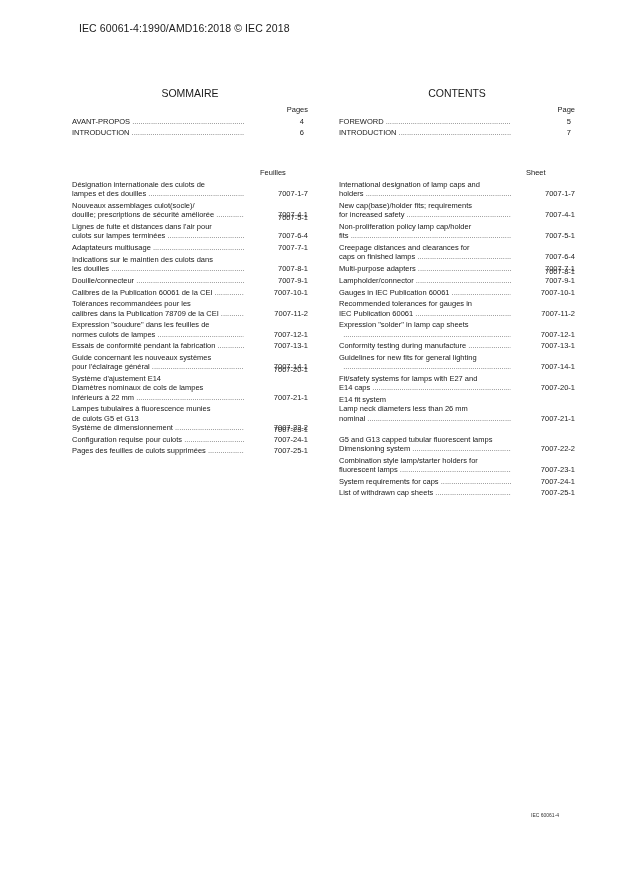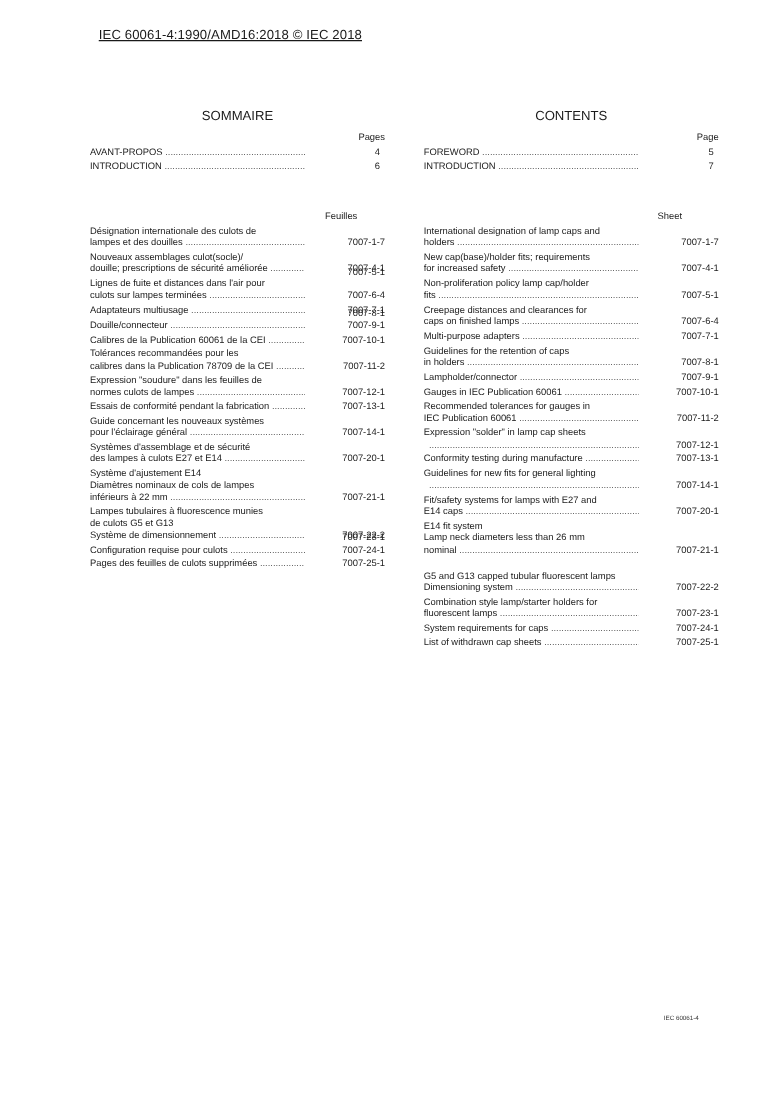--- a/index.html
+++ b/index.html
@@ -2,21 +2,21 @@
 <html><head>
 <meta charset="utf-8">
 <style>
   html, body { margin: 0; padding: 0; background: #ffffff; }
   body {
     width: 620px; height: 877px; position: relative; overflow: hidden;
     font-family: "Liberation Sans", sans-serif; color: #1a1a1a;
   }
   .header {
     position: absolute; left: 79px; top: 22px;
-    font-size: 10.5px; letter-spacing: 0.1px; text-decoration: underline;
+    font-size: 10.5px; letter-spacing: 0.1px;
   }
   .col { position: absolute; top: 0; width: 236px; }
   .col.left { left: 72px; }
   .col.right { left: 339px; }
   .col-title {
     position: absolute; top: 77px; width: 236px; text-align: center;
     font-size: 10.5px;
     margin-top: 10px;
   }
   .pages-label {
@@ -88,20 +88,24 @@
         </div>
         <span class="sh">7007-6-4</span>
       </div>
       <div class="entry">
         <div class="lines">
           <span class="line last">Adaptateurs multiusage</span>
         </div>
         <span class="sh">7007-7-1</span>
       </div>
       <div class="entry">
+        <div class="lines">
+          <span class="line">Indications sur le maintien des culots dans</span>
+          <span class="line last">les douilles</span>
+        </div>
         <span class="sh">7007-8-1</span>
       </div>
       <div class="entry">
         <div class="lines">
           <span class="line last">Douille/connecteur</span>
         </div>
         <span class="sh">7007-9-1</span>
       </div>
       <div class="entry">
         <div class="lines">
@@ -130,24 +134,20 @@
         <span class="sh">7007-13-1</span>
       </div>
       <div class="entry">
         <div class="lines">
           <span class="line">Guide concernant les nouveaux systèmes</span>
           <span class="line last">pour l'éclairage général</span>
         </div>
         <span class="sh">7007-14-1</span>
       </div>
       <div class="entry">
-        <div class="lines">
-          <span class="line">Systèmes d'assemblage et de sécurité</span>
-          <span class="line last">des lampes à culots E27 et E14</span>
-        </div>
         <span class="sh">7007-20-1</span>
       </div>
       <div class="entry">
         <div class="lines">
           <span class="line">Système d'ajustement E14</span>
           <span class="line">Diamètres nominaux de cols de lampes</span>
           <span class="line last">inférieurs à 22 mm</span>
         </div>
         <span class="sh">7007-21-1</span>
       </div>
@@ -214,24 +214,20 @@
         </div>
         <span class="sh">7007-6-4</span>
       </div>
       <div class="entry">
         <div class="lines">
           <span class="line last">Multi-purpose adapters</span>
         </div>
         <span class="sh">7007-7-1</span>
       </div>
       <div class="entry">
-        <div class="lines">
-          <span class="line">Guidelines for the retention of caps</span>
-          <span class="line last">in holders</span>
-        </div>
         <span class="sh">7007-8-1</span>
       </div>
       <div class="entry">
         <div class="lines">
           <span class="line last">Lampholder/connector</span>
         </div>
         <span class="sh">7007-9-1</span>
       </div>
       <div class="entry">
         <div class="lines">

